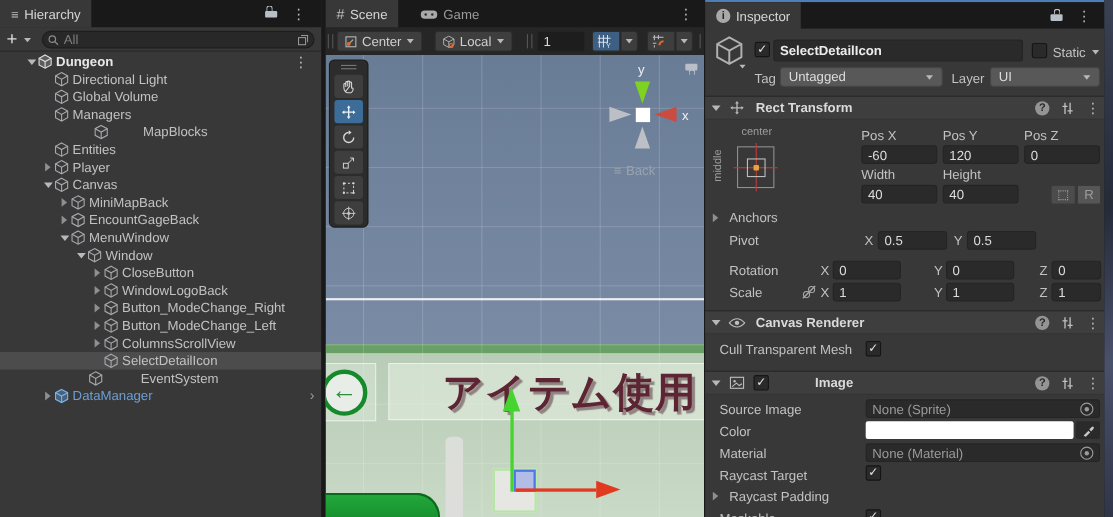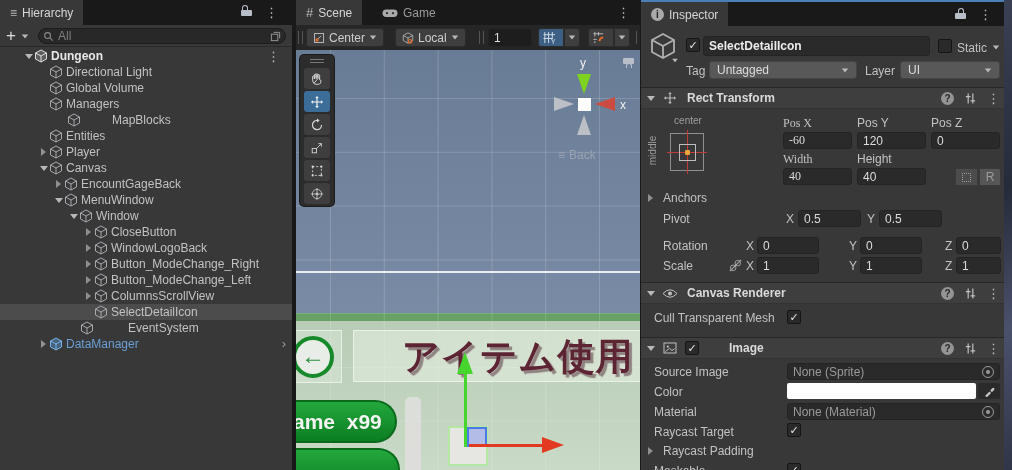--- a/index.html
+++ b/index.html
@@ -98,21 +98,21 @@
 
   
   #inspector { left:641px; width:363px; }
   #insp-focus { position:absolute; left:0; top:0; width:363px; height:2px; background:#4c7fb8; }
   #inspector .tabbar { top:2px; height:24px; }
   .complabel { font-weight:bold; color:#dadada; }
   .comp-header { position:absolute; left:0; width:363px; height:22px; background:#3e3e3e;
                  border-top:1px solid #272727; border-bottom:1px solid #333; display:flex; align-items:center; }
   .hdr-icons { position:absolute; right:4px; display:flex; gap:10px; align-items:center; }
   .ilabel { color:#c2c2c2; }
-  .rt-col1 { left:142px;font-family:Liberation Serif, serif; } .rt-col2 { left:216px; } .rt-col3 { left:290px; }
+  .rt-col1 { left:142px; } .rt-col2 { left:216px; } .rt-col3 { left:290px; }
   .rt-input { position:absolute; width:69px; }
   .xyz-input { position:absolute; width:62px; }
   #anchor-widget { position:absolute; left:29px; top:133px; width:34px; height:38px; border:1px solid #8f8f8f; }
   #anchor-widget .hline { position:absolute; left:-4px; right:-4px; top:50%; height:1px; background:#c03a3a; }
   #anchor-widget .vline { position:absolute; top:-4px; bottom:-4px; left:50%; width:1px; background:#c03a3a; }
   #anchor-widget .inner { position:absolute; left:8px; top:10px; width:17px; height:17px; border:1px solid #bdbdbd; }
   #anchor-widget .dot { position:absolute; left:50%; top:50%; width:5px; height:5px; margin:-2.5px; background:#e8a33d; border-radius:1px; }
   .rot-lbl { color:#c2c2c2; }
   .mini-btn { position:absolute; height:18px; background:#4c4c4c; border:1px solid #3a3a3a; color:#9c9c9c;
               display:flex; align-items:center; justify-content:center; }
@@ -194,21 +194,21 @@
         <div class="hrow" style="padding-left: 38px;">
           <span class="arrbox"></span>
           <span class="cube">
             <svg width="14" height="14" viewBox="0 0 14 14">
               <path d="M7 1 L12.5 4 L12.5 10 L7 13 L1.5 10 L1.5 4 Z" fill="none" stroke="#a8a8ae"></path>
               <path d="M1.5 4 L7 7 L12.5 4 M7 7 L7 13" fill="none" stroke="#a8a8ae"></path>
             </svg>
           </span>
           <span class="lbl">Managers</span>
         </div>
-        <div class="hrow" style="padding-left: 28px; gap: 28px;">
+        <div class="hrow" style="padding-left: 46px; gap: 28px;">
           <span class="arrbox"></span>
           <span class="cube">
             <svg width="14" height="14" viewBox="0 0 14 14">
               <path d="M7 1 L12.5 4 L12.5 10 L7 13 L1.5 10 L1.5 4 Z" fill="none" stroke="#a8a8ae"></path>
               <path d="M1.5 4 L7 7 L12.5 4 M7 7 L7 13" fill="none" stroke="#a8a8ae"></path>
             </svg>
           </span>
           <span class="lbl">MapBlocks</span>
         </div>
         <div class="hrow" style="padding-left: 38px;">
@@ -237,20 +237,32 @@
           <span class="arrbox">
             <span class="tri-down"></span>
           </span>
           <span class="cube">
             <svg width="14" height="14" viewBox="0 0 14 14">
               <path d="M7 1 L12.5 4 L12.5 10 L7 13 L1.5 10 L1.5 4 Z" fill="none" stroke="#a8a8ae"></path>
               <path d="M1.5 4 L7 7 L12.5 4 M7 7 L7 13" fill="none" stroke="#a8a8ae"></path>
             </svg>
           </span>
           <span class="lbl">Canvas</span>
+        </div>
+        <div class="hrow" style="padding-left: 53px;">
+          <span class="arrbox">
+            <span class="tri-right"></span>
+          </span>
+          <span class="cube">
+            <svg width="14" height="14" viewBox="0 0 14 14">
+              <path d="M7 1 L12.5 4 L12.5 10 L7 13 L1.5 10 L1.5 4 Z" fill="none" stroke="#a8a8ae"></path>
+              <path d="M1.5 4 L7 7 L12.5 4 M7 7 L7 13" fill="none" stroke="#a8a8ae"></path>
+            </svg>
+          </span>
+          <span class="lbl">MiniMapBack</span>
         </div>
         <div class="hrow" style="padding-left: 53px;">
           <span class="arrbox">
             <span class="tri-right"></span>
           </span>
           <span class="cube">
             <svg width="14" height="14" viewBox="0 0 14 14">
               <path d="M7 1 L12.5 4 L12.5 10 L7 13 L1.5 10 L1.5 4 Z" fill="none" stroke="#a8a8ae"></path>
               <path d="M1.5 4 L7 7 L12.5 4 M7 7 L7 13" fill="none" stroke="#a8a8ae"></path>
             </svg>
@@ -444,23 +456,20 @@
       <div id="canvas-line"></div>
       <div id="gv-grid"></div>
 
       <div class="faint-rect" style="left:-2px; top:280px; width:48px; height:53px;"></div>
       <div class="faint-rect" style="left:57px; top:280px; width:290px; height:52px; background:rgba(235,244,232,.5);"></div>
       <div id="gv-title">アイテム使用</div>
       <div id="back-btn">
         <span id="back-arrow">←</span>
       </div>
 
-      <div class="pill" style="top:350px; width:101px; height:43px;">
-        <span style="margin-left:-3px; white-space:pre;">ame  x99</span>
-      </div>
       <div class="pill" style="top:398px; width:104px; height:43px;"></div>
       <div id="scrollbar-handle"></div>
 
       <div id="icon-square"></div>
       <div id="pivot-square"></div>
       <div class="axis" style="left:168px; top:323px; width:3px; height:74px; background:#46d42e;"></div>
       <div class="axis" style="left:161px; top:302px; border-left:8px solid transparent; border-right:8px solid transparent; border-bottom:22px solid #46d42e;"></div>
       <div class="axis" style="left:173px; top:394px; width:73px; height:3px; background:#e23a20;"></div>
       <div class="axis" style="left:246px; top:387px; border-top:8px solid transparent; border-bottom:8px solid transparent; border-left:22px solid #e23a20;"></div>
 
@@ -684,21 +693,21 @@
     <div class="checkbox" style="position:absolute; left:146px; top:310px;">✓</div>
 
     <div class="comp-header" style="top:337px;">
       <span class="tri-down" style="margin-left:6px;"></span>
       <svg width="14" height="14" viewBox="0 0 14 14" style="margin-left:8px;">
         <rect x="1" y="2" width="12" height="10" fill="none" stroke="#c0c0c0"></rect>
         <circle cx="4.8" cy="5.6" r="1.1" fill="#c0c0c0"></circle>
         <path d="M2.5 10.5 L6.5 7.3 L9 9.5 L11.5 7.8" stroke="#c0c0c0" fill="none"></path>
       </svg>
       <div class="checkbox" style="margin-left:8px;">✓</div>
-      <span class="complabel" style="margin-left:8px;padding-left:22px;">Image</span>
+      <span class="complabel" style="margin-left:20px;padding-left:22px;">Image</span>
       <span class="hdr-icons">
         <span class="help-circle">?</span>
         <svg width="13" height="13" viewBox="0 0 14 14">
             <path d="M4.5 1.5 V12.5 M9.5 1.5 V12.5 M2 5 H7 M7 9.5 H12" stroke="#c0c0c0" stroke-width="1.3" fill="none"></path>
           </svg>
         <span class="kebab">⋮</span>
       </span>
     </div>
 
     <span class="ilabel" style="position:absolute; left:13px; top:365px;">Source Image</span>

